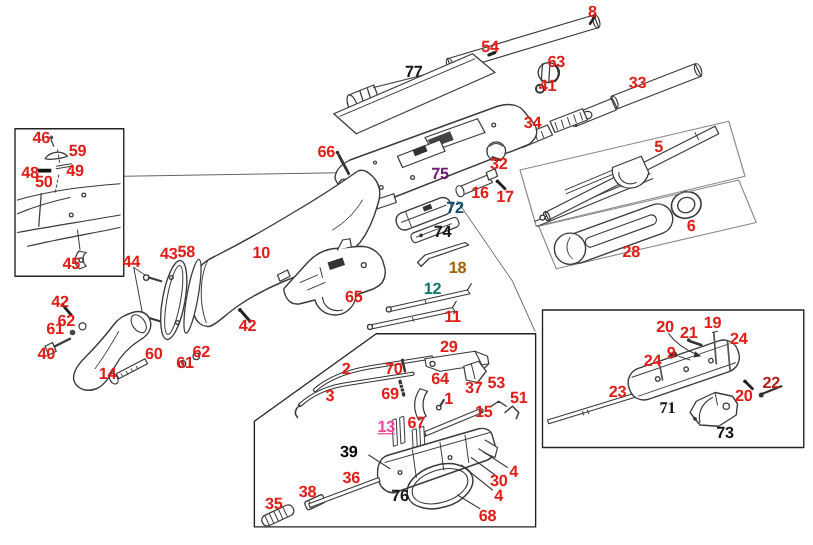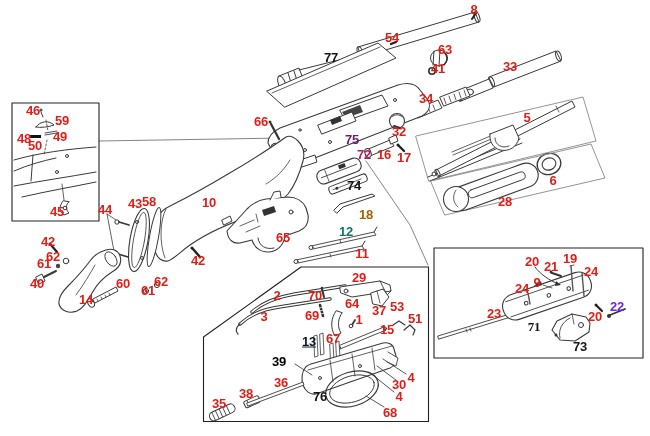--- a/index.html
+++ b/index.html
@@ -305,21 +305,21 @@
       <span class="part-label" style="left: 438px; top: 68px; color: rgb(225, 29, 23);">41</span>
       <span class="part-label" style="left: 510px; top: 66px; color: rgb(225, 29, 23);">33</span>
       <span class="part-label" style="left: 331px; top: 57px; color: rgb(21, 21, 21);">77</span>
       <span class="part-label" style="left: 426px; top: 98px; color: rgb(225, 29, 23);">34</span>
       <span class="part-label" style="left: 527px; top: 117px; color: rgb(225, 29, 23);">5</span>
       <span class="part-label" style="left: 261px; top: 121px; color: rgb(225, 29, 23);">66</span>
       <span class="part-label" style="left: 328px; top: 139px; color: #701a75; margin-left: 24px;">75</span>
       <span class="part-label" style="left: 399px; top: 131px; color: rgb(225, 29, 23);">32</span>
       <span class="part-label" style="left: 384px; top: 154px; color: rgb(225, 29, 23);">16</span>
       <span class="part-label" style="left: 404px; top: 157px; color: rgb(225, 29, 23);">17</span>
-      <span class="part-label" style="left: 364px; top: 154px; color: #be185d;">72</span>
+      <span class="part-label" style="left: 364px; top: 166px; color: #0c4a6e;">72</span>
       <span class="part-label" style="left: 354px; top: 185px; color: rgb(21, 21, 21);">74</span>
       <span class="part-label" style="left: 553px; top: 180px; color: rgb(225, 29, 23);">6</span>
       <span class="part-label" style="left: 505px; top: 201px; color: rgb(225, 29, 23);">28</span>
       <span class="part-label" style="left: 366px; top: 214px; color: #a16207;">18</span>
       <span class="part-label" style="left: 346px; top: 231px; color: #0f766e;">12</span>
       <span class="part-label" style="left: 362px; top: 253px; color: rgb(225, 29, 23);">11</span>
       <span class="part-label" style="left: 33px; top: 110px; color: rgb(225, 29, 23);">46</span>
       <span class="part-label" style="left: 62px; top: 120px; color: rgb(225, 29, 23);">59</span>
       <span class="part-label" style="left: 24px; top: 138px; color: rgb(225, 29, 23);">48</span>
       <span class="part-label" style="left: 60px; top: 136px; color: rgb(225, 29, 23);">49</span>
@@ -343,38 +343,38 @@
       <span class="part-label" style="left: 264px; top: 316px; color: rgb(225, 29, 23);">3</span>
       <span class="part-label" style="left: 315px; top: 295px; color: rgb(225, 29, 23);">70</span>
       <span class="part-label" style="left: 312px; top: 315px; color: rgb(225, 29, 23);">69</span>
       <span class="part-label" style="left: 359px; top: 277px; color: rgb(225, 29, 23);">29</span>
       <span class="part-label" style="left: 352px; top: 303px; color: rgb(225, 29, 23);">64</span>
       <span class="part-label" style="left: 379px; top: 310px; color: rgb(225, 29, 23);">37</span>
       <span class="part-label" style="left: 397px; top: 306px; color: rgb(225, 29, 23);">53</span>
       <span class="part-label" style="left: 415px; top: 318px; color: rgb(225, 29, 23);">51</span>
       <span class="part-label" style="left: 359px; top: 319px; color: rgb(225, 29, 23);">1</span>
       <span class="part-label" style="left: 387px; top: 329px; color: rgb(225, 29, 23);">15</span>
-      <span class="part-label" style="left: 309px; top: 341px; color: #0f172a; text-decoration: underline;">13</span>
+      <span class="part-label" style="left: 309px; top: 341px; color: #ec4899; text-decoration: underline;">13</span>
       <span class="part-label" style="left: 333px; top: 338px; color: rgb(225, 29, 23);">67</span>
       <span class="part-label" style="left: 279px; top: 361px; color: #000000;">39</span>
       <span class="part-label" style="left: 281px; top: 382px; color: rgb(225, 29, 23);">36</span>
       <span class="part-label" style="left: 246px; top: 393px; color: rgb(225, 29, 23);">38</span>
       <span class="part-label" style="left: 219px; top: 403px; color: rgb(225, 29, 23);">35</span>
       <span class="part-label" style="left: 320px; top: 396px; color: rgb(21, 21, 21);">76</span>
       <span class="part-label" style="left: 399px; top: 384px; color: rgb(225, 29, 23);">30</span>
       <span class="part-label" style="left: 411px; top: 377px; color: rgb(225, 29, 23);">4</span>
       <span class="part-label" style="left: 399px; top: 396px; color: rgb(225, 29, 23);">4</span>
       <span class="part-label" style="left: 390px; top: 412px; color: rgb(225, 29, 23);">68</span>
       <span class="part-label" style="left: 532px; top: 261px; color: rgb(225, 29, 23);">20</span>
       <span class="part-label" style="left: 551px; top: 266px; color: rgb(225, 29, 23);">21</span>
       <span class="part-label" style="left: 570px; top: 258px; color: rgb(225, 29, 23);">19</span>
       <span class="part-label" style="left: 591px; top: 271px; color: rgb(225, 29, 23);">24</span>
       <span class="part-label" style="left: 537px; top: 282px; color: rgb(225, 29, 23);">9</span>
       <span class="part-label" style="left: 522px; top: 288px; color: rgb(225, 29, 23);">24</span>
       <span class="part-label" style="left: 494px; top: 313px; color: rgb(225, 29, 23);">23</span>
-      <span class="part-label" style="left: 617px; top: 306px; color: #6d28d9;">22</span>
+      <span class="part-label" style="left: 617px; top: 306px; color: #b91c1c;">22</span>
       <span class="part-label" style="left: 595px; top: 316px; color: rgb(225, 29, 23);">20</span>
       <span class="part-label" style="left: 534px; top: 326px; color: rgb(21, 21, 21); font-family: Liberation Serif, serif;">71</span>
       <span class="part-label" style="left: 580px; top: 346px; color: rgb(21, 21, 21);">73</span>
     </div>
 
 
 </div>
 
 </body></html>

